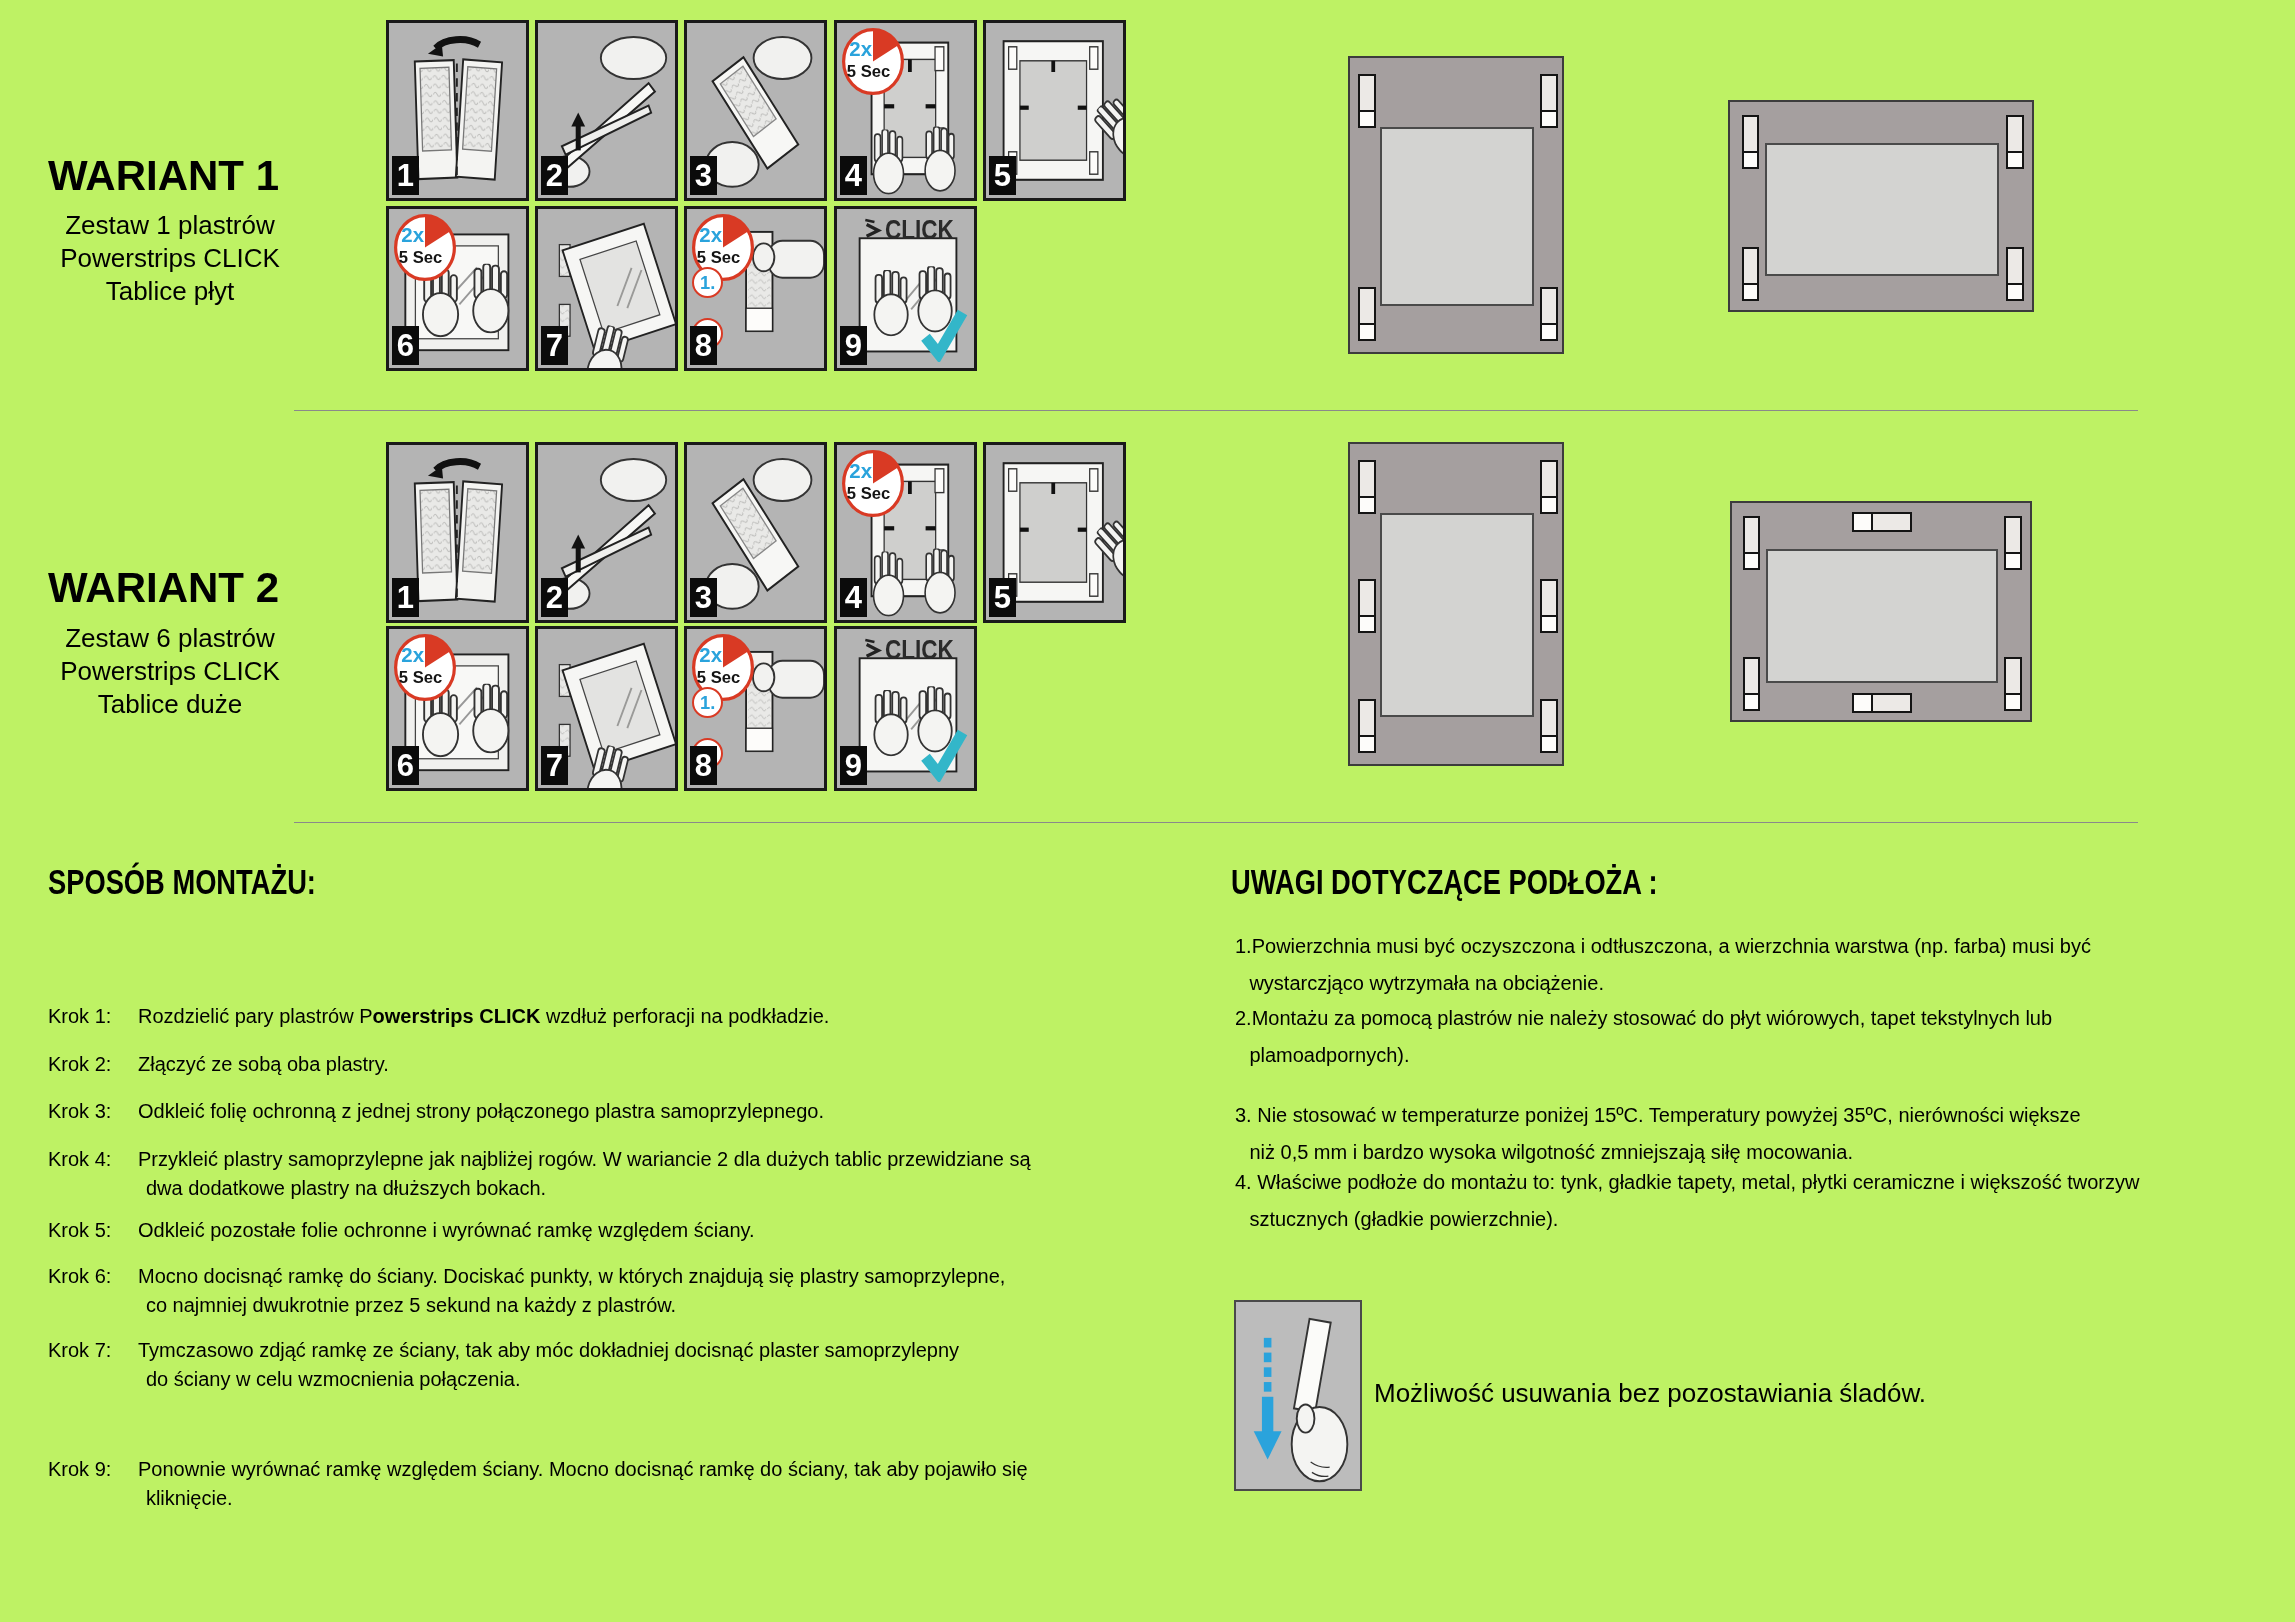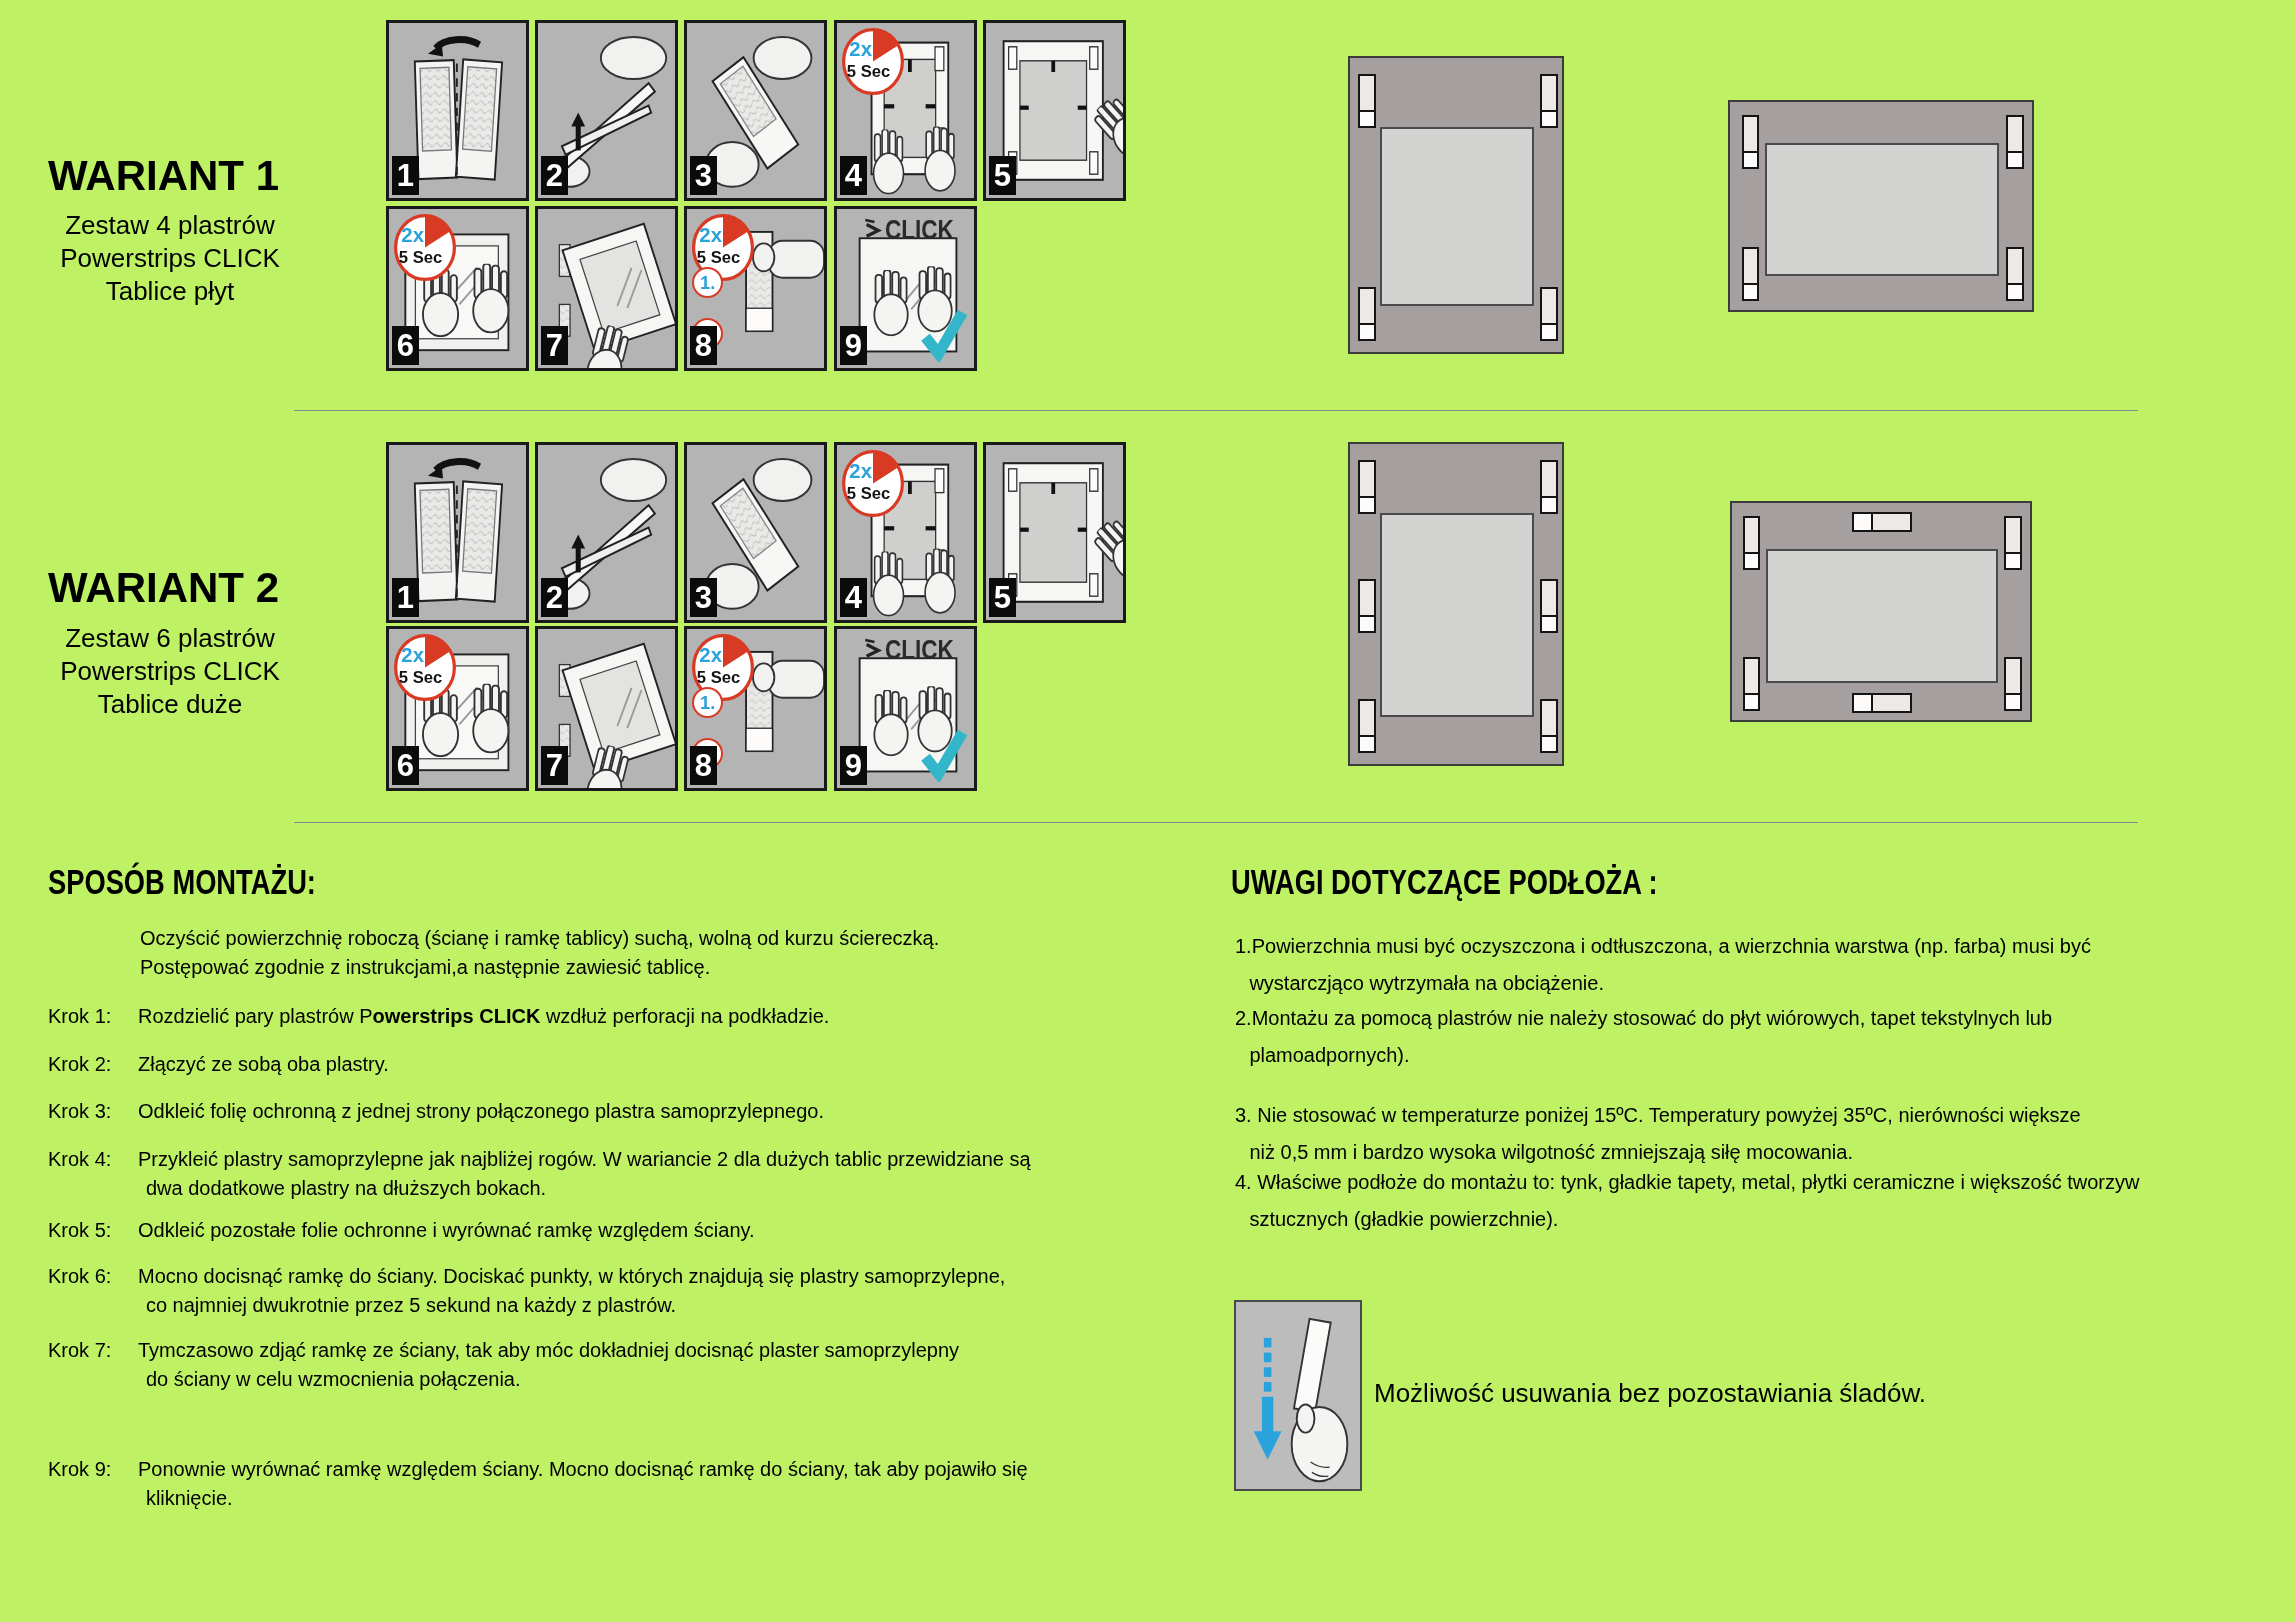--- a/index.html
+++ b/index.html
@@ -194,21 +194,21 @@
         <polygon points="28,202 72,202 50,246"></polygon>
       </g>
     </symbol>
   </defs>
 </svg>
 
 <div class="page">
 
   <div class="var-title" style="top:152px">WARIANT 1</div>
   <div class="var-sub" style="top:209px">
-    <div>Zestaw 4 plastrów</div>
+    <div>Zestaw 1 plastrów</div>
     <div>Powerstrips CLICK</div>
     <div>Tablice płyt</div>
   </div>
 
   <div class="step-box r1" style="left:386px;top:20px">
     <svg class="scene" preserveAspectRatio="none" viewBox="0 0 218 250">
         <use href="#scene-1"></use>
       </svg>
     <div class="step-num">1</div>
   </div>
@@ -436,24 +436,20 @@
       </div>
     <div class="strip-h" style="left:120px;top:190px">
         <div class="tab"></div>
       </div>
   </div>
 
   <div class="divider" style="top:822px"></div>
 
   <div class="sec-heading" style="left:48px;top:862px">SPOSÓB MONTAŻU:</div>
 
-  <div class="intro bodytext">
-    <div class="line">Oczyścić powierzchnię roboczą (ścianę i ramkę tablicy) suchą, wolną od kurzu ściereczką.</div>
-    <div class="line">Postępować zgodnie z instrukcjami,a następnie zawiesić tablicę.</div>
-  </div>
 
   <div class="krok bodytext" style="top:1002px">
     <div class="krok-label">Krok 1:</div>
     <div class="krok-text">
       <div class="line"><span>Rozdzielić pary plastrów P</span><span class="boldseg">owerstrips CLICK</span><span> wzdłuż perforacji na podkładzie.</span></div>
     </div>
   </div>
 
   <div class="krok bodytext" style="top:1050px">
     <div class="krok-label">Krok 2:</div>

